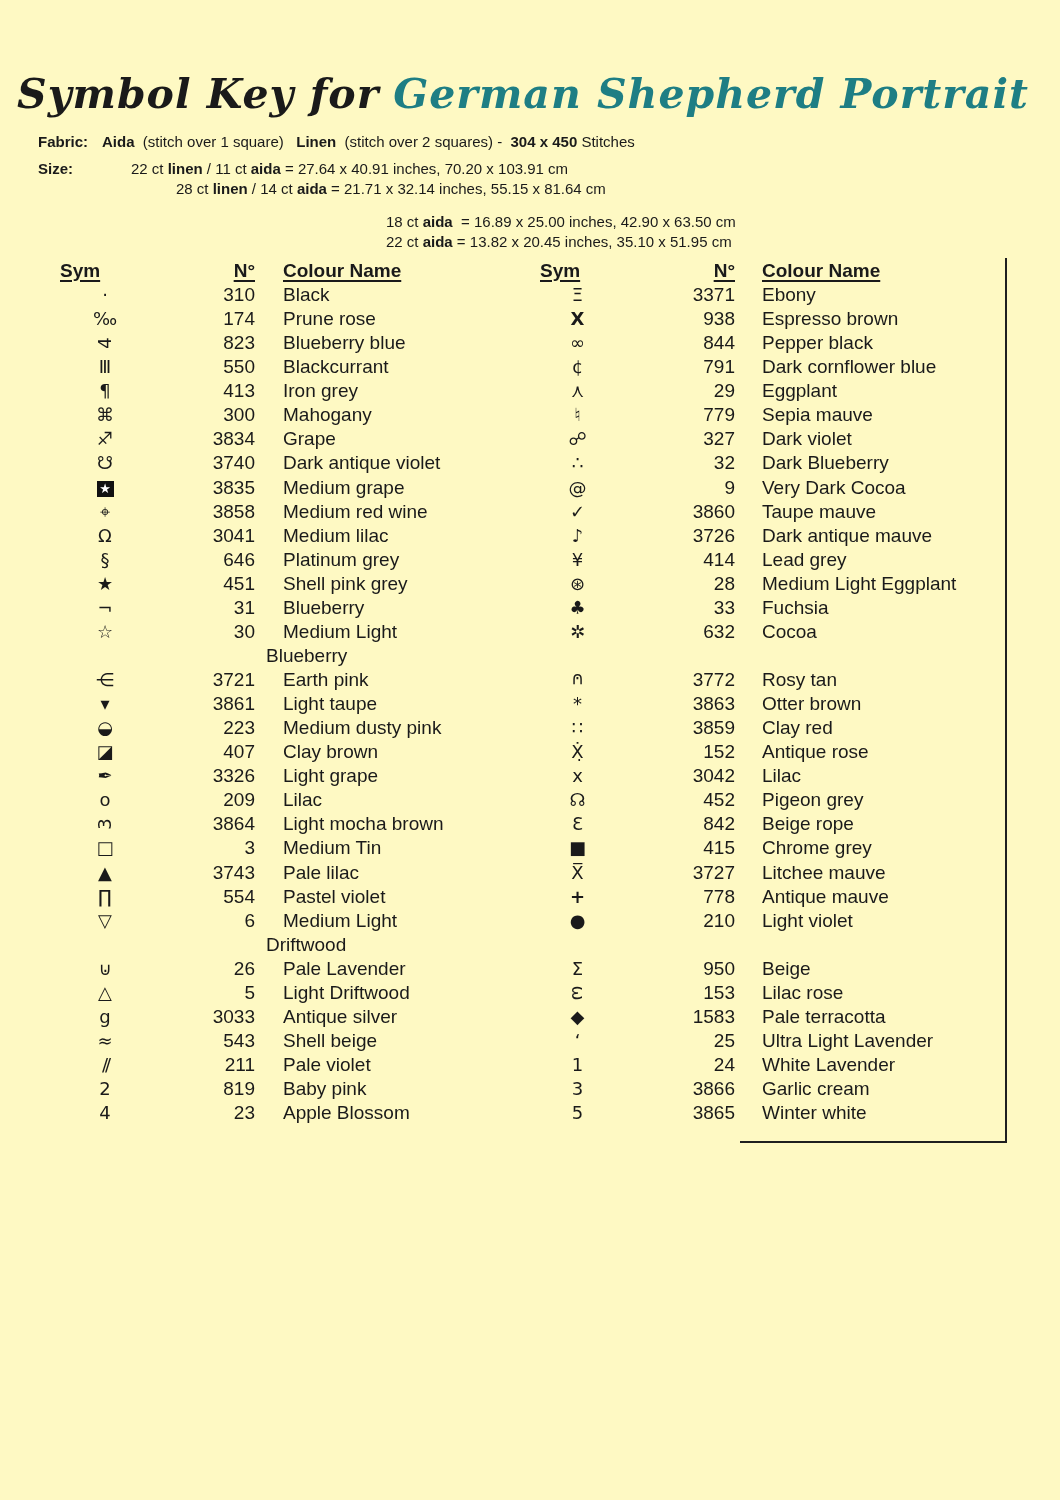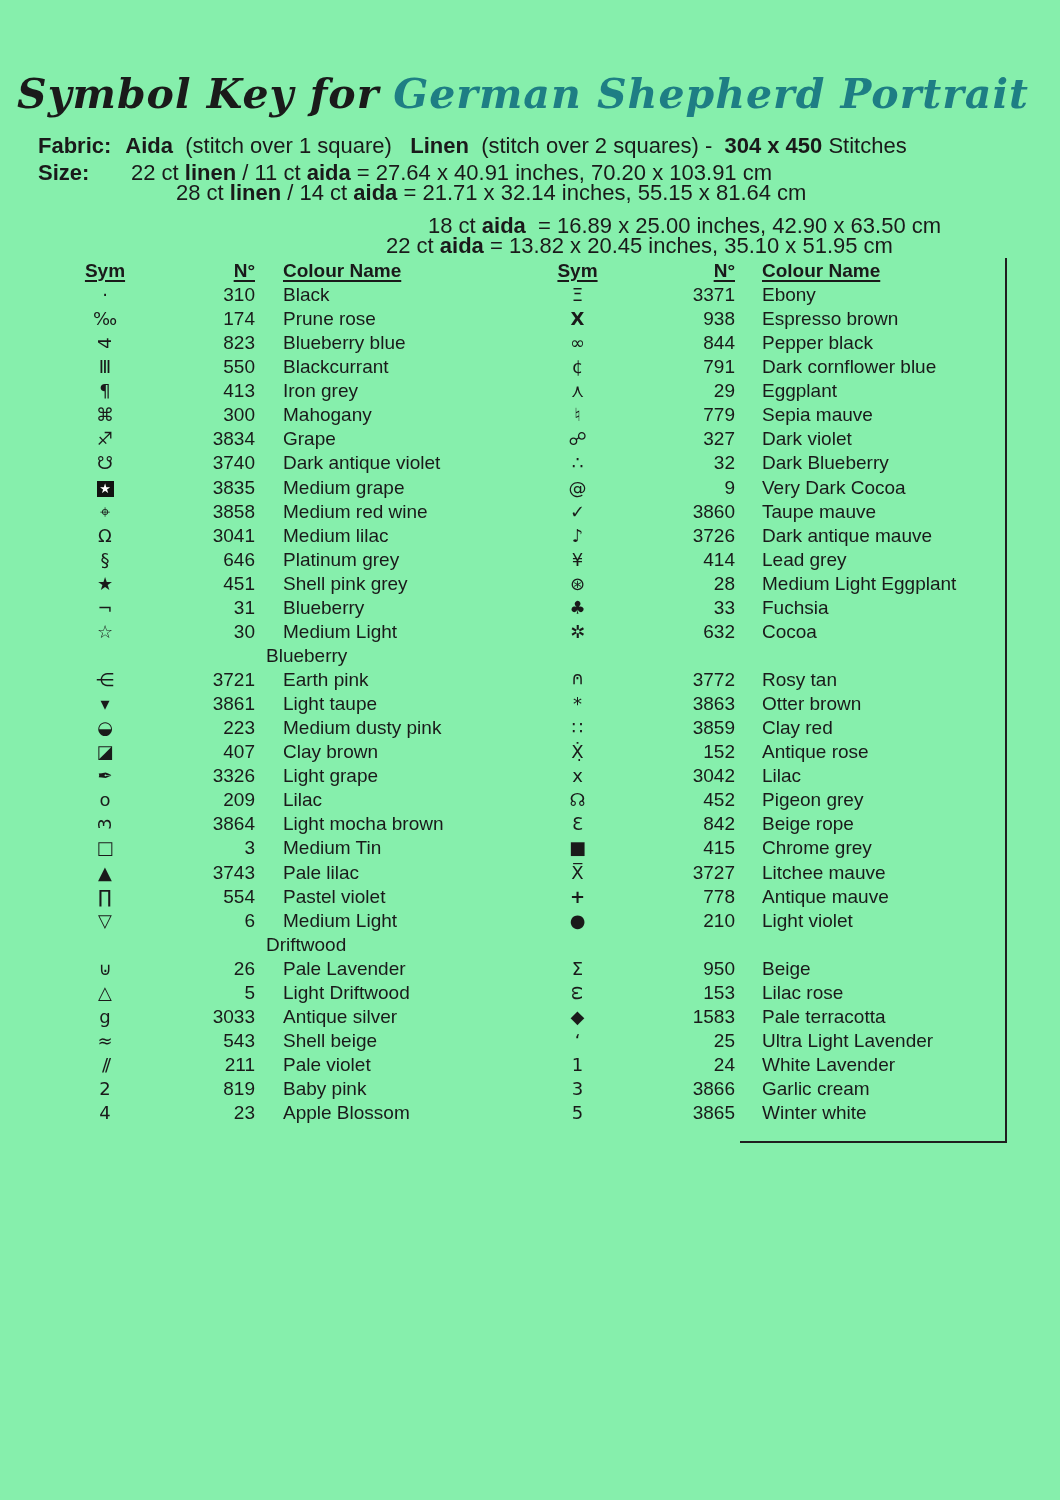--- a/index.html
+++ b/index.html
@@ -1,41 +1,41 @@
 <!DOCTYPE html>
 <html><head>
 <meta charset="utf-8">
 <style>
   html,body{margin:0;padding:0;background:#ffffff;}
-  .page{position:relative;width:1060px;height:1500px;background:#86efac;overflow:hidden;
+  .page{position:relative;width:1060px;height:1500px;background:#fef9c3;overflow:hidden;
         font-family:"Liberation Sans",sans-serif;color:#1a1a1a;}
   .title{position:absolute;top:70px;left:0;right:0;text-align:center;padding-right:14px;
          font-family:"DejaVu Serif",serif;font-style:italic;font-weight:bold;font-size:41px;
          letter-spacing:1px;white-space:nowrap;}
   .title .t-teal{margin-left:14px;}
-  .meta{position:absolute;font-size:22px;white-space:nowrap;}
+  .meta{position:absolute;font-size:15px;white-space:nowrap;}
   .lbl{font-weight:bold;}
   .fabric{top:133px;left:38px;}
   .fabric .seg{margin-left:14px;}
   .size-label{top:160px;left:38px;}
   .size-1{top:160px;left:131px;}
   .size-2{top:180px;left:176px;}
-  .size-3{top:212.5px;left:386px;margin-left:42px;}
+  .size-3{top:212.5px;left:386px;}
   .size-4{top:233px;left:386px;}
   .key-table{position:absolute;top:258px;left:60px;width:946px;font-size:19px;}
   .trow{display:grid;grid-template-columns:90px 105px 285px 75px 120px 271px;height:24.07px;
         align-items:center;white-space:nowrap;}
   .thead{height:25px;font-weight:bold;}
   .thead .cell{text-decoration:underline;text-decoration-thickness:2px;text-underline-offset:3px;}
   .c-sym{text-align:center;}
   .c-no{text-align:right;}
   .c-name{padding-left:28px;}
   .c-name.right{padding-left:27px;}
   .c-name.cont{padding-left:11px;}
-  .thead .c-sym{text-align:center;}
+  .thead .c-sym{text-align:left;}
   .sym{font-family:"DejaVu Sans",sans-serif;font-size:18px;line-height:1;}
   .sym.r90{display:inline-block;transform:rotate(90deg);}
   .sym.r180{display:inline-block;transform:rotate(180deg);}
   .sym.r270{display:inline-block;transform:rotate(-90deg);}
   .sym.b{font-weight:bold;}
   .sym.tight{letter-spacing:-3px;}
   .sym.inv{display:inline-block;background:#111;color:#fff;font-size:13px;width:17px;height:16px;
            line-height:16px;text-align:center;vertical-align:middle;}
   .v-rule{position:absolute;left:1005px;top:258px;width:2px;height:885px;background:#1f1f1f;}
   .h-rule{position:absolute;left:740px;top:1141px;width:267px;height:2px;background:#1f1f1f;}

